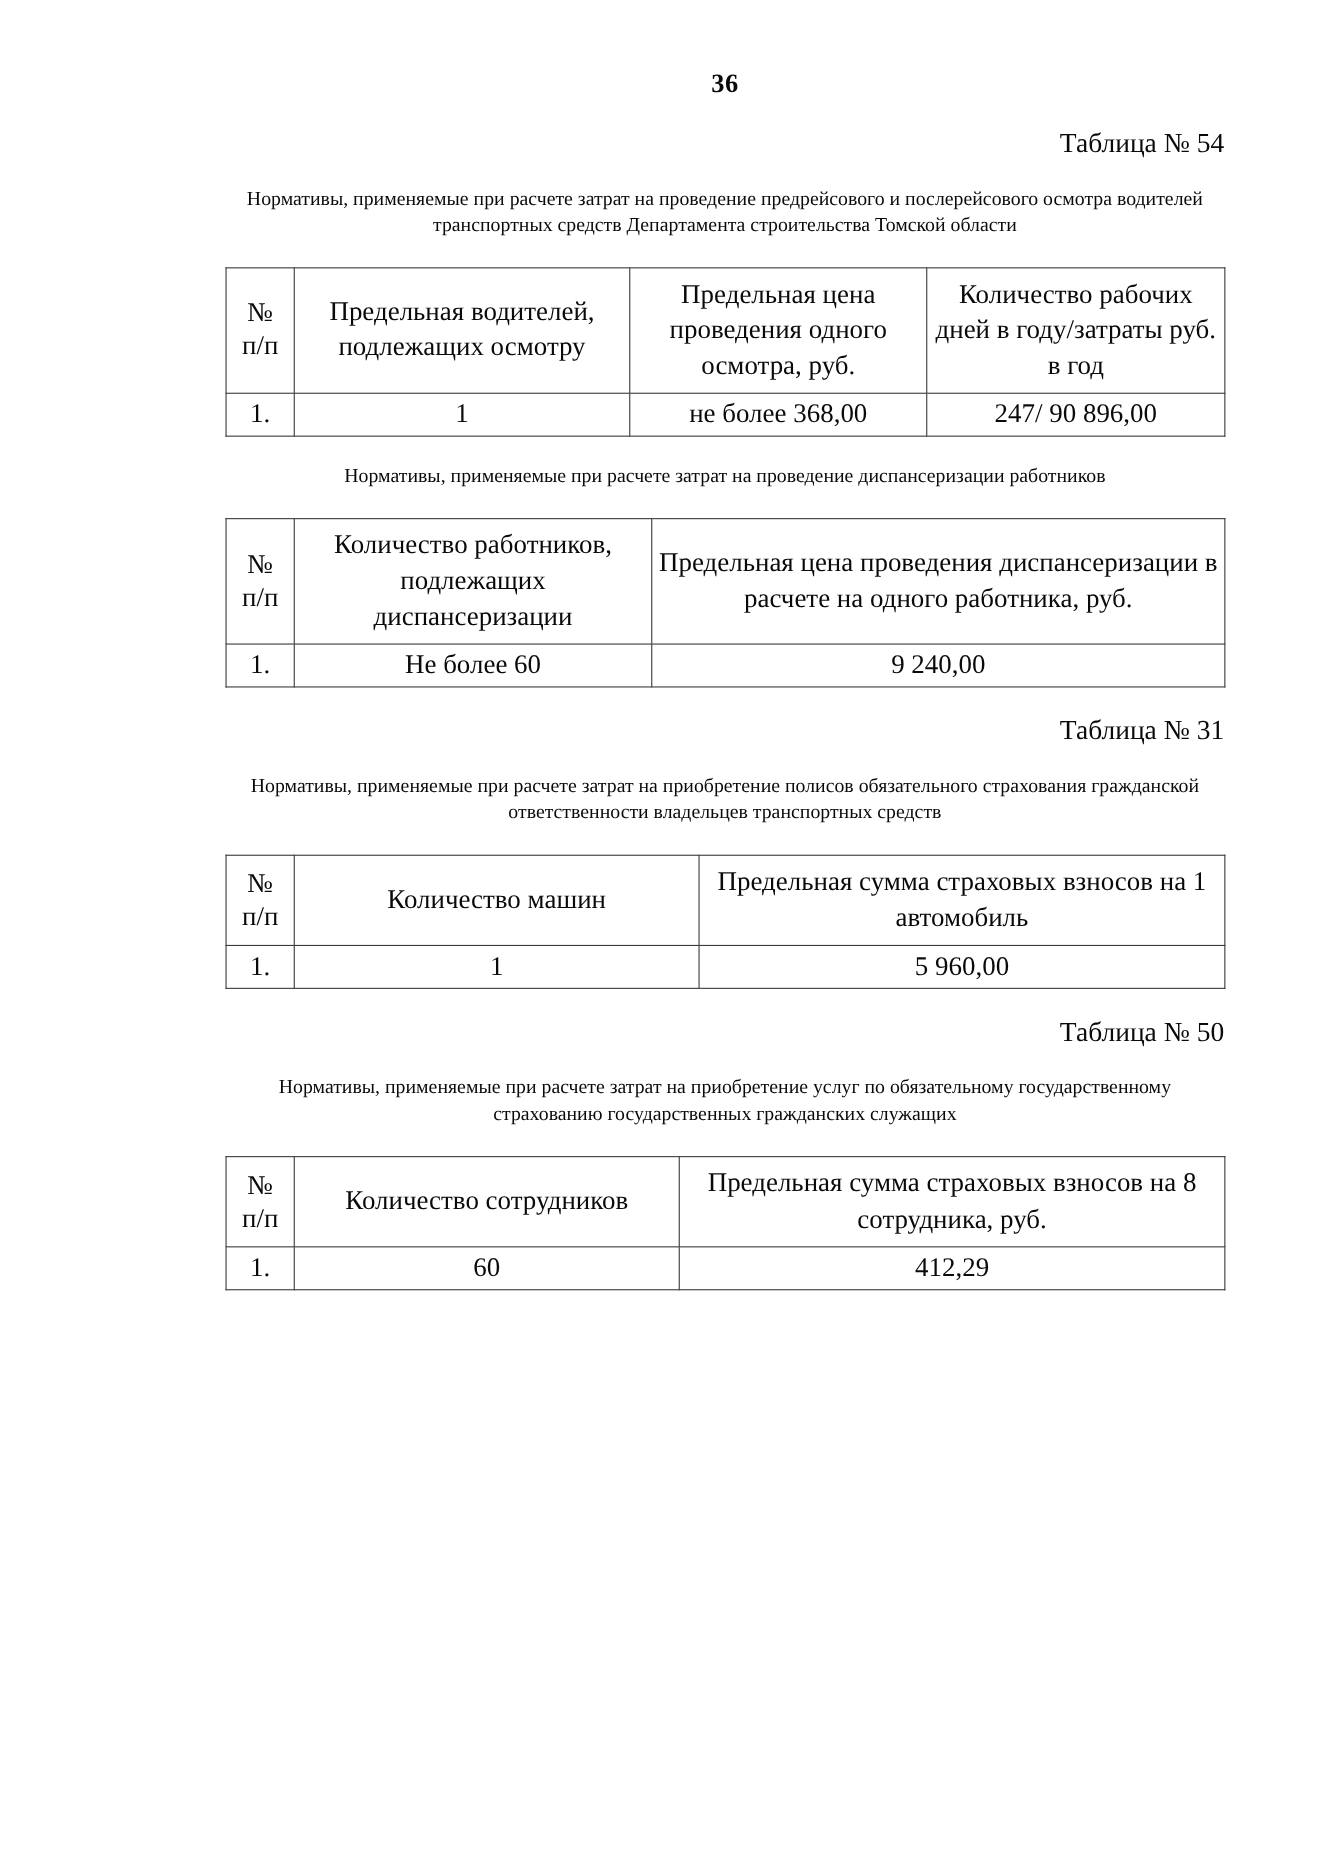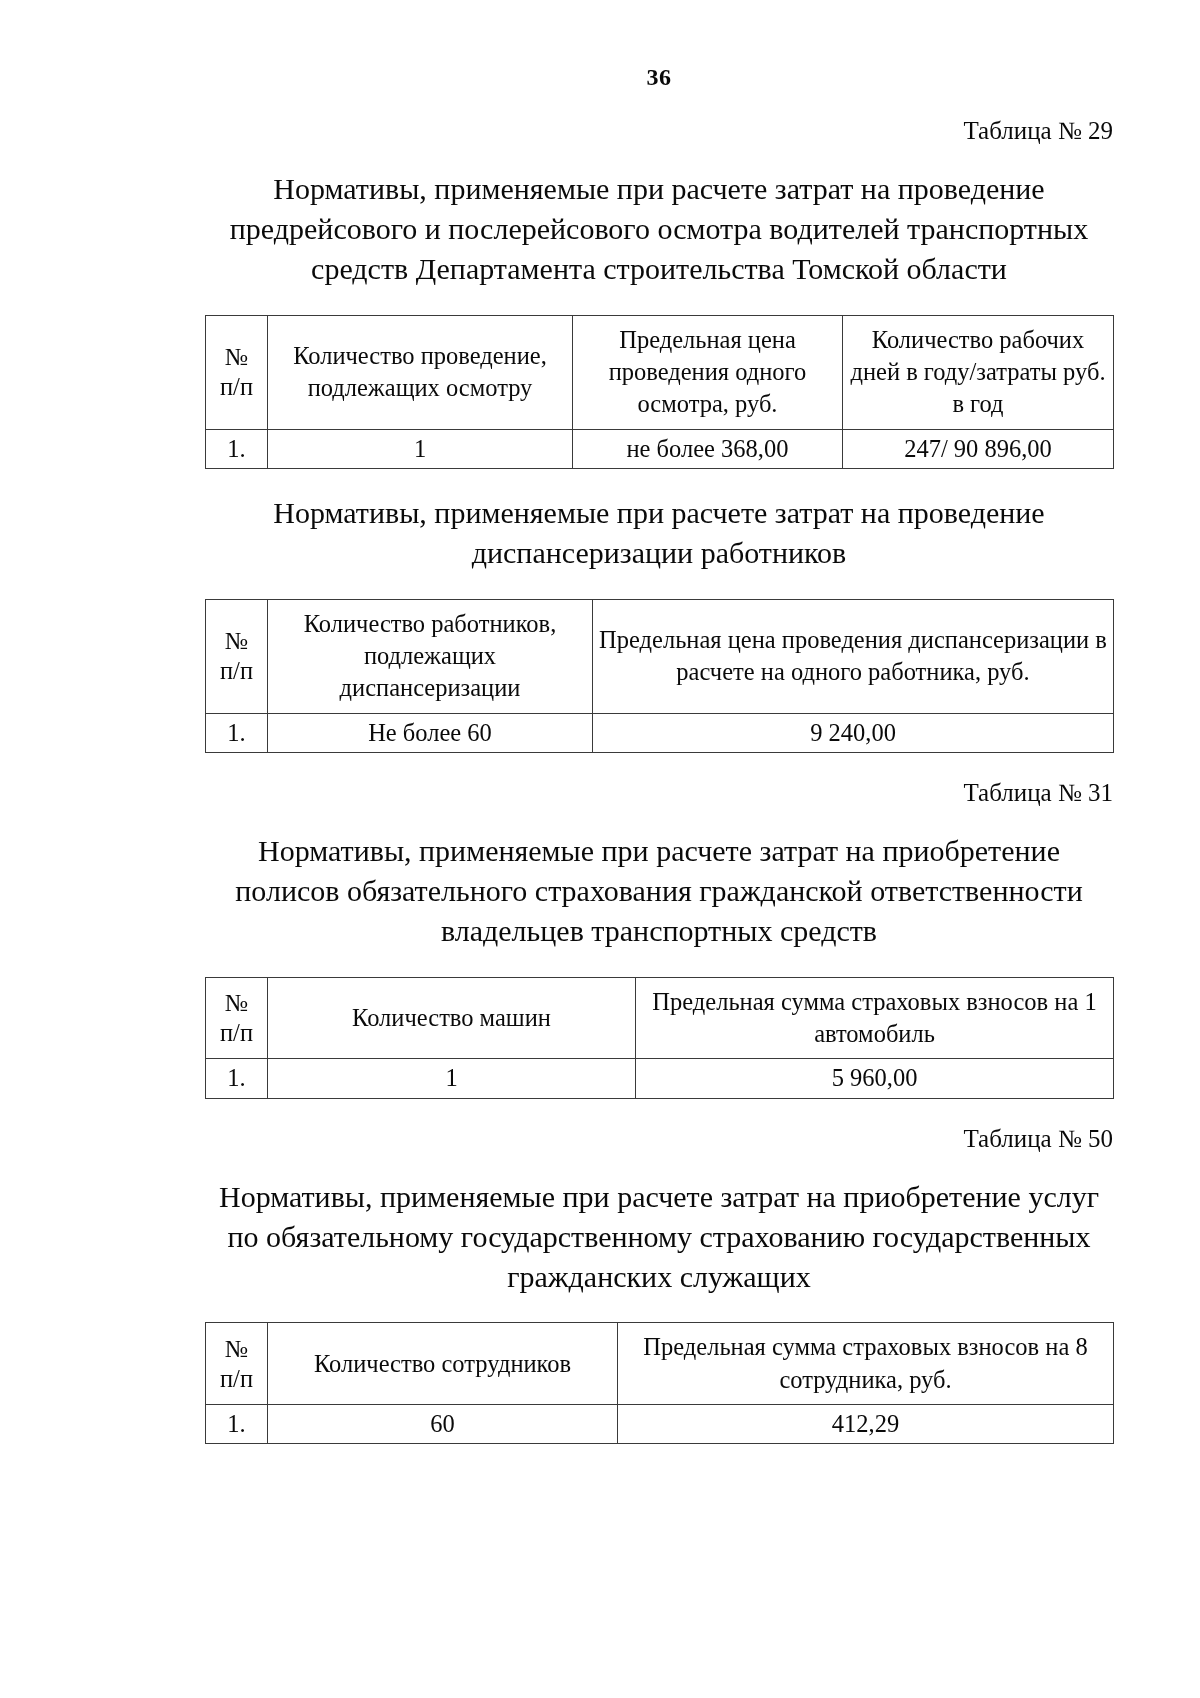--- a/index.html
+++ b/index.html
@@ -39,21 +39,21 @@
 
   .table-label {
     text-align: right;
     font-size: 25px;
     margin-top: 26px;
     white-space: nowrap;
   }
 
   .table-title {
     text-align: center;
-    font-size: 30px;
+    font-size: 18px;
     line-height: 1.33;
     margin-top: 24px;
     padding: 0 6px;
   }
 
   table.norm {
     border-collapse: collapse;
     width: 908px;
     margin-top: 26px;
     table-layout: fixed;
@@ -107,31 +107,31 @@
 </style>
 </head>
 <body>
 
 <div class="page">
   <div class="content">
 
     <div class="page-number">36</div>
 
     <div class="block">
-      <div class="table-label">Таблица № 29</div>
+      <div class="table-label">Таблица № 54</div>
       <div class="table-title">Нормативы, применяемые при расчете затрат на проведение предрейсового и послерейсового осмотра водителей транспортных средств Департамента строительства Томской области</div>
 
       <table class="norm">
         <tbody>
           <tr>
             <td class="th col-np">
               <div class="np-cell">№</div>
               <div class="np-cell">п/п</div>
             </td>
-            <td class="th t29-c2">Количество проведение, подлежащих осмотру</td>
+            <td class="th t29-c2">Предельная водителей, подлежащих осмотру</td>
             <td class="th t29-c3">Предельная цена проведения одного осмотра, руб.</td>
             <td class="th t29-c4">Количество рабочих дней в году/затраты руб. в год</td>
           </tr>
           <tr class="data">
             <td class="col-np">1.</td>
             <td class="t29-c2">1</td>
             <td class="t29-c3">не более 368,00</td>
             <td class="t29-c4">247/ 90 896,00</td>
           </tr>
         </tbody>

